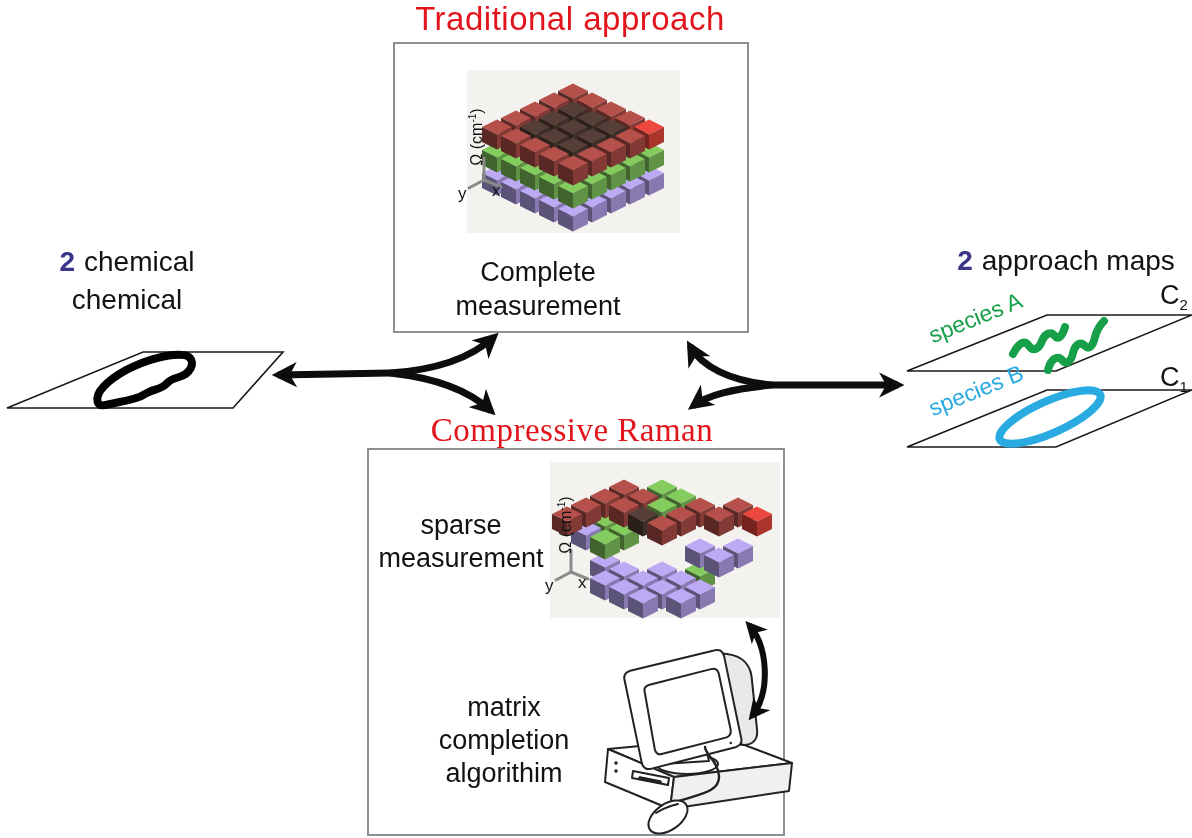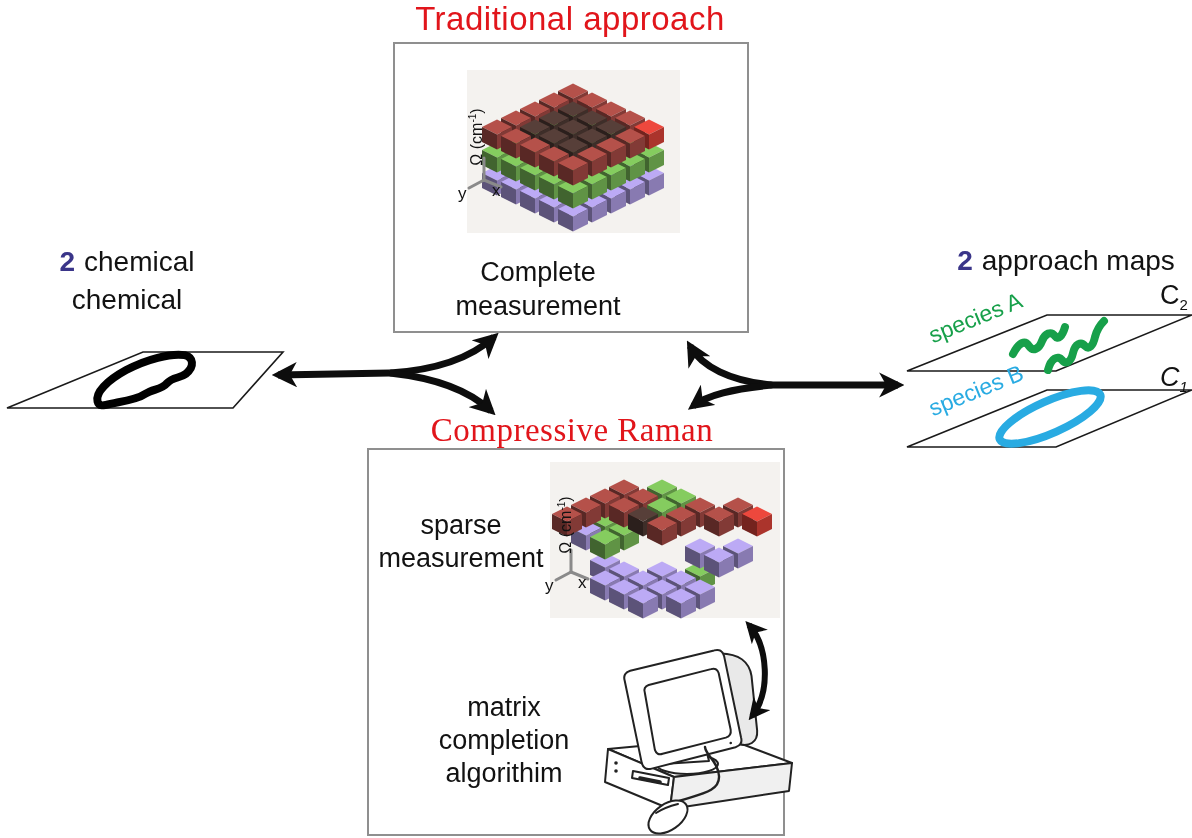--- a/index.html
+++ b/index.html
@@ -299,21 +299,21 @@
     <polygon points="907,447 1056,447 1192,390 1047,390" fill="#ffffff" stroke="#1a1a1a" stroke-width="1.6"></polygon>
     <ellipse cx="1050" cy="417" rx="55" ry="16" transform="rotate(-24 1050 417)" fill="none" stroke-width="8" style="stroke: rgb(41, 171, 226);"></ellipse>
   </svg>
 
   <div class="abs species-label" style="left: 930px; top: 323px; color: rgb(23, 160, 74);">species A</div>
   <div class="abs species-label" style="left: 930px; top: 396px; color: rgb(41, 171, 226);">species B</div>
 
   <div class="abs clabel" style="left:1160px;top:280px;">
     <span>C</span><sub>2</sub>
   </div>
-  <div class="abs clabel" style="left:1160px;top:362px;font-style:italic;">
+  <div class="abs clabel" style="left:1160px;top:362px;">
     <span>C</span><sub>1</sub>
   </div>
 
   <div class="abs big-title" style="left: 372px; top: 412px; width: 400px; color: rgb(225, 21, 27); font-family: Liberation Serif, serif;">Compressive Raman</div>
 
   <div class="abs box" style="left:367px;top:448px;width:414px;height:384px;"></div>
 
   <div class="abs cap" style="left:370px;top:509px;width:182px;line-height:33px;">
     <div>sparse</div>
     <div>measurement</div>

